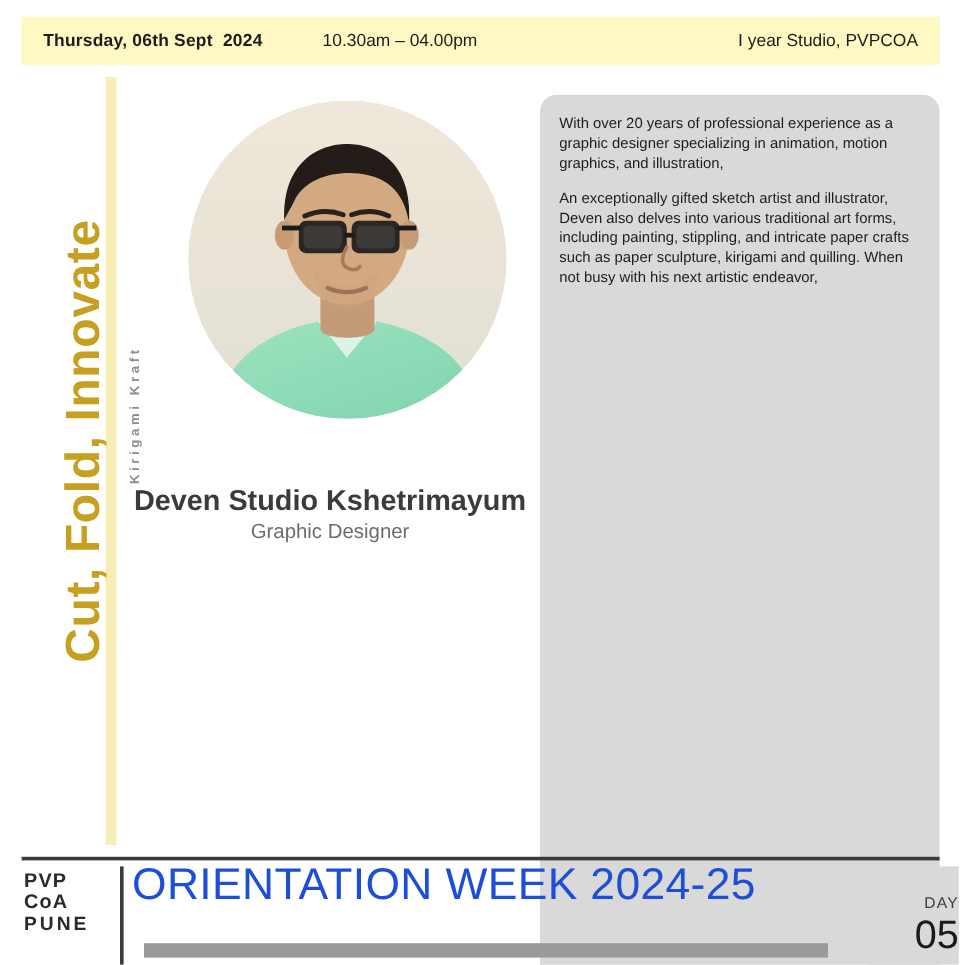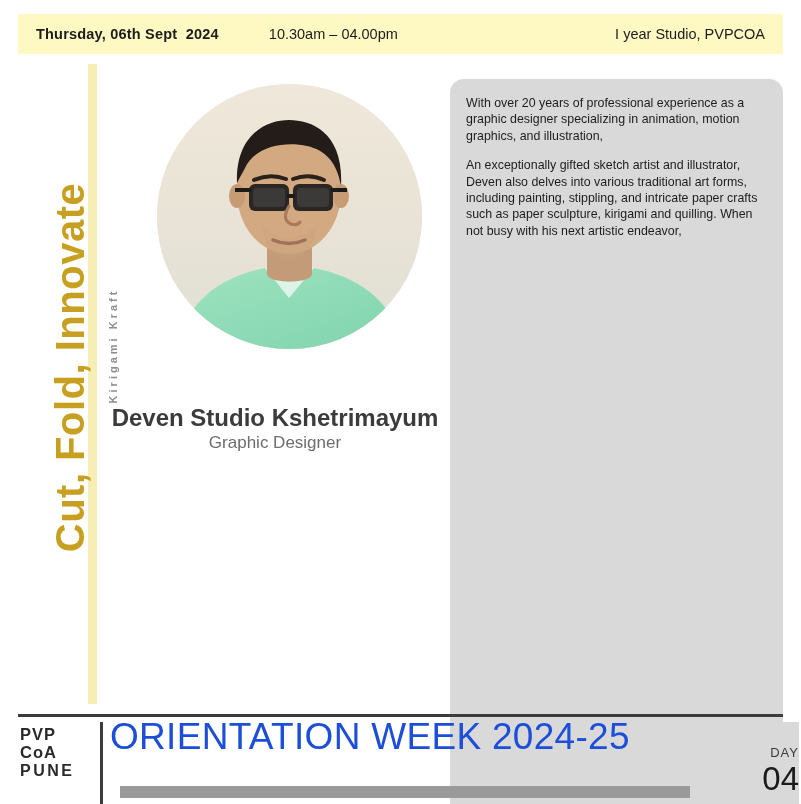--- a/index.html
+++ b/index.html
@@ -294,16 +294,16 @@
   <div class="logo-block">
     <div>PVP</div>
     <div>CoA</div>
     <div class="pune">PUNE</div>
   </div>
   <div class="logo-divider"></div>
   <div class="footer-title">ORIENTATION WEEK 2024-25</div>
   <div class="footer-bar"></div>
   <div class="day-box">
     <div class="day-label">DAY</div>
-    <div class="day-number">04</div>
+    <div class="day-number">05</div>
   </div>
 
 </div>
 
 </body></html>

